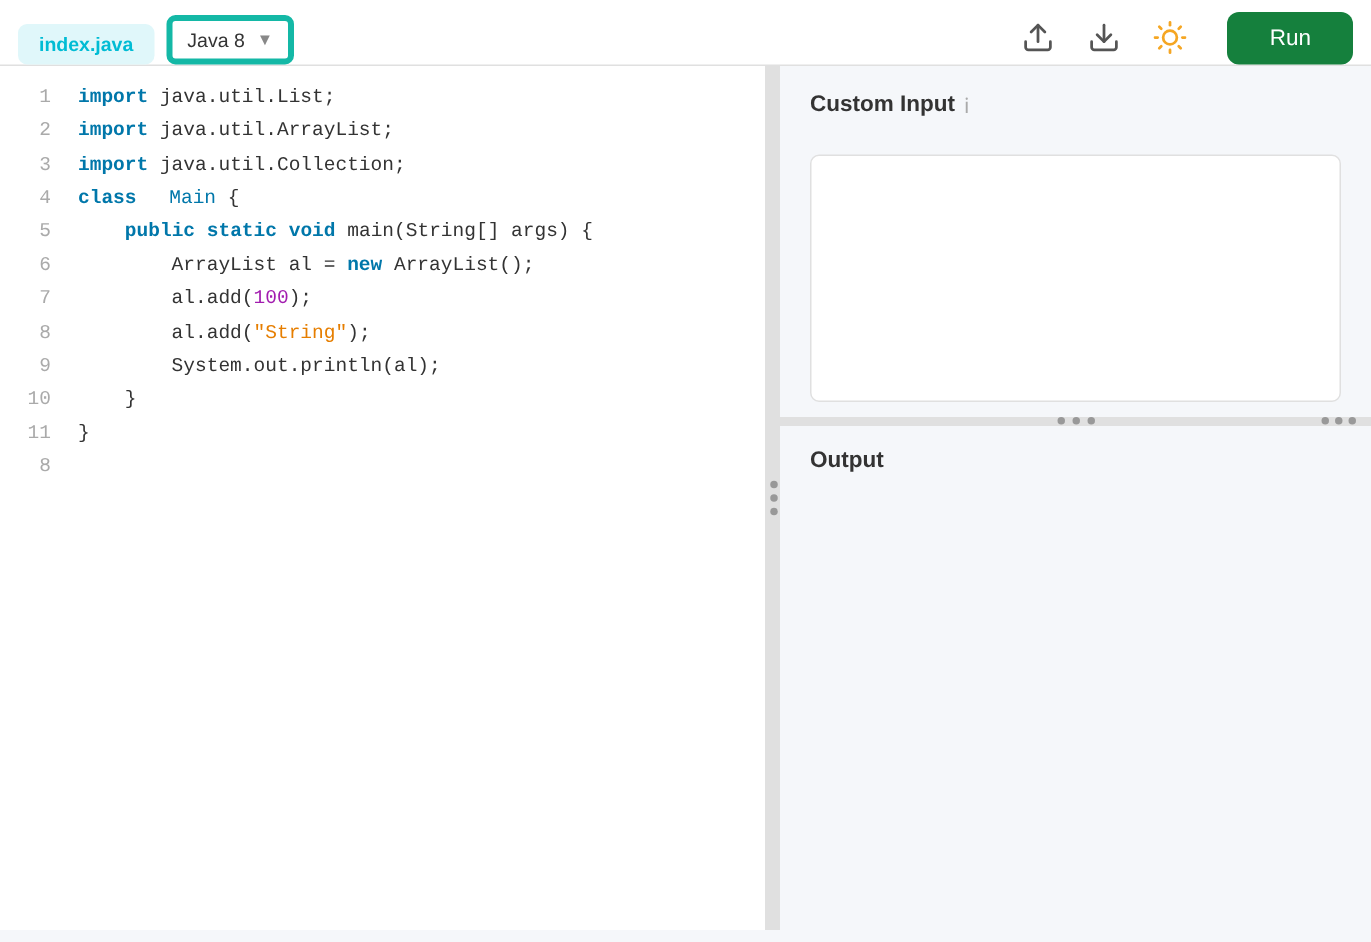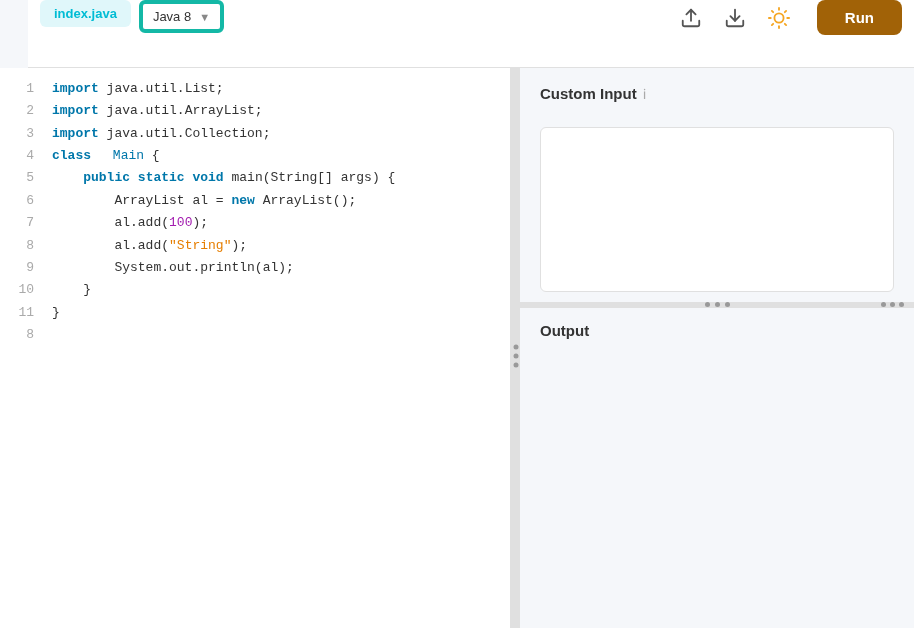--- a/index.html
+++ b/index.html
@@ -1,27 +1,26 @@
 <!DOCTYPE html>
 <html><head>
   <meta charset="utf-8">
   <style>
     * { box-sizing: border-box; margin: 0; padding: 0; }
     body { font-family: 'Segoe UI', Arial, sans-serif; background: #f5f7fa; width: 914px; height: 628px; overflow: hidden; }
 
     
     .toolbar {
       display: flex;
-      align-items: flex-start;
+      align-items: flex-end;
       background: #fff;
       border-bottom: 1px solid #e0e0e0;
-      height: 68px;
+      height: 44px;
       padding: 0 12px;
       gap: 8px;
-      margin-left: 28px;
     }
     .tab-file {
       background: #e0f7fa;
       color: #00bcd4;
       border-radius: 6px;
       padding: 6px 14px;
       font-size: 13px;
       font-weight: 600;
       cursor: pointer;
     }
@@ -44,27 +43,27 @@
       display: flex;
       align-items: center;
       justify-content: center;
       cursor: pointer;
       border-radius: 6px;
       color: #666;
       font-size: 18px;
     }
     .toolbar-icon.sun { color: #f5a623; }
     .run-btn {
-      background: #a16207;
+      background: #15803d;
       color: #fff;
       border: none;
       border-radius: 8px;
       padding: 9px 28px;
       font-size: 15px;
-      font-weight: 700;
+      font-weight: 400;
       cursor: pointer;
       margin-left: 12px;
     }
 
     
     .main {
       display: flex;
       height: calc(628px - 52px);
     }
 

